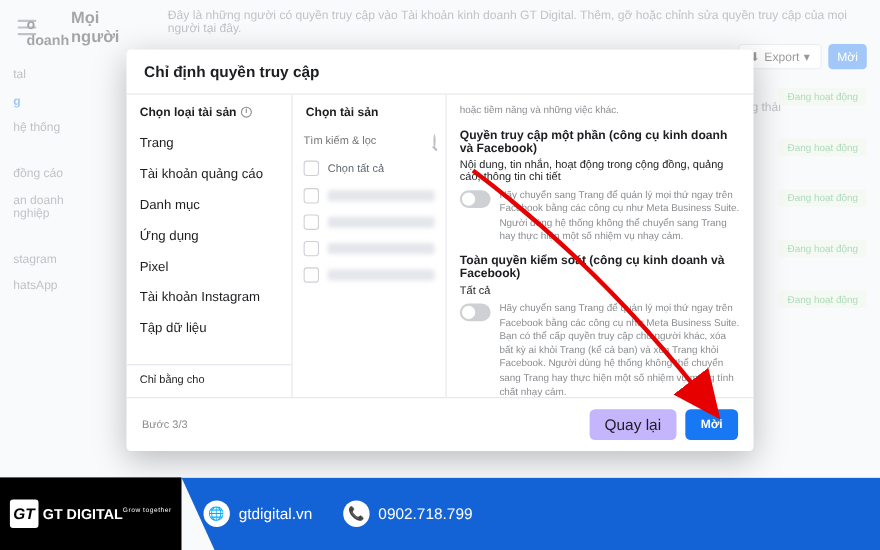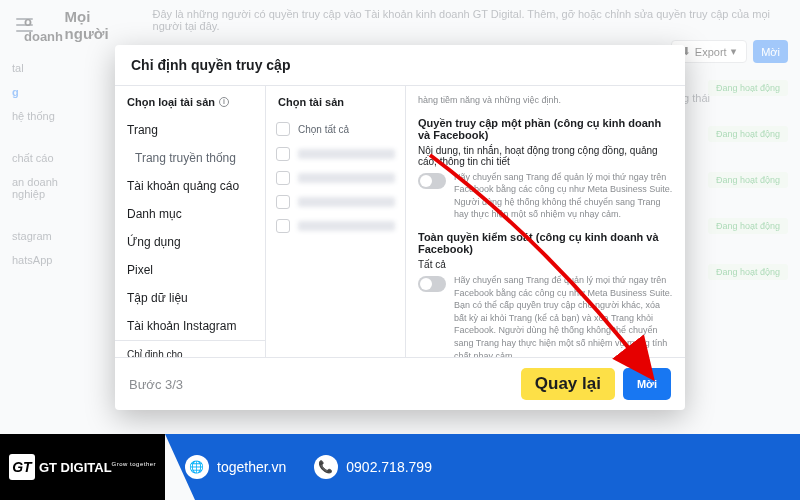--- a/index.html
+++ b/index.html
@@ -49,23 +49,23 @@
 .blur-item{display:flex;align-items:center;gap:8px;padding:5px 10px}
 .blur-box{flex:1;height:10px;background:#e4e6eb;border-radius:2px;filter:blur(2px)}
 .section{margin-bottom:10px}
 .sec-title{font-size:11px;font-weight:700;color:#1c1e21;margin-bottom:4px}
 .sec-sub{font-size:10px;color:#1c1e21;margin-bottom:3px}
 .sec-desc{font-size:9px;line-height:1.4;color:#8a8d91}
 .toggle-row{display:flex;gap:8px;align-items:flex-start;margin-top:4px}
 .toggle{width:28px;height:16px;background:#ced0d4;border-radius:8px;position:relative;flex-shrink:0;margin-top:2px}
 .toggle::after{content:'';position:absolute;width:12px;height:12px;background:#fff;border-radius:50%;top:2px;left:2px}
 .m-footer{border-top:1px solid #e4e6eb;padding:10px 14px;display:flex;align-items:center;justify-content:space-between}
-.step{font-size:13px;color:#8a8d91}
+.step{font-size:10px;color:#8a8d91}
 .f-btns{display:flex;gap:8px}
-.btn-back{background:#fde047;border:none;border-radius:5px;padding:6px 14px;font-size:17px;font-weight:700;color:#1c1e21;cursor:pointer}
+.btn-back{background:#c4b5fd;border:none;border-radius:5px;padding:6px 14px;font-size:14px;font-weight:400;color:#1c1e21;cursor:pointer}
 .btn-invite{background:#1877f2;border:none;border-radius:5px;padding:6px 14px;font-size:11px;font-weight:600;color:#fff;cursor:pointer}
 .arrow{position:absolute;left:420px;top:145px;pointer-events:none;z-index:100}
 .footer-bar{position:absolute;left:0;right:0;bottom:0;height:66px;display:flex}
 .fb-black{background:#000;width:165px;display:flex;align-items:center;justify-content:center;gap:8px}
 .fb-blue{background:#1463d6;flex:1;display:flex;align-items:center;padding:0 20px;gap:28px;clip-path:polygon(0 0,100% 0,100% 100%,30px 100%)}
 .logo{color:#fff;display:flex;align-items:center;gap:4px}
 .logo-ic{width:26px;height:26px;background:#fff;color:#000;border-radius:3px;display:flex;align-items:center;justify-content:center;font-weight:900;font-size:14px;font-style:italic}
 .logo-txt{display:flex;flex-direction:row;line-height:1}
 .logo-main{font-size:13px;font-weight:700}
 .logo-sub{font-size:6px;letter-spacing:0.5px}
@@ -75,21 +75,21 @@
 </head>
 <body>
 
 <div class="bg">
   <div class="left-panel">
     <div class="lp-title">o doanh</div>
     <div class="lp-item">tal</div>
     <div class="lp-item active">g</div>
     <div class="lp-item">hệ thống</div>
     <div style="height:18px"></div>
-    <div class="lp-item">chất cáo</div>
+    <div class="lp-item">đồng cáo</div>
     <div class="lp-item">an doanh nghiệp</div>
     <div style="height:18px"></div>
     <div class="lp-item">stagram</div>
     <div class="lp-item">hatsApp</div>
   </div>
   <div class="header">
     <div class="hamburger">
         <span></span>
         <span></span>
         <span></span>
@@ -122,36 +122,39 @@
   </div>
   <div class="m-body">
     <div class="col col1">
       <div style="display:flex;flex-direction:column;height:100%">
         <div class="col-h">
             <span>Chọn loại tài sản</span>
             <span class="info-dot">i</span>
           </div>
         <div class="asset-list">
           <div class="asset-item">Trang</div>
-          <div class="asset-item sub">Trang truyền thống</div>
           <div class="asset-item">Tài khoản quảng cáo</div>
           <div class="asset-item">Danh mục</div>
           <div class="asset-item">Ứng dụng</div>
           <div class="asset-item">Pixel</div>
+          <div class="asset-item">Tài khoản Instagram</div>
           <div class="asset-item">Tập dữ liệu</div>
-          <div class="asset-item">Tài khoản Instagram</div>
         </div>
         <div class="assign-box">
-          <div class="lbl">Chỉ định cho</div>
+          <div class="lbl">Chỉ bằng cho</div>
 
         </div>
       </div>
     </div>
     <div class="col col2">
       <div class="col-h">Chọn tài sản</div>
+      <div class="search-row">
+        <input class="search-inp" placeholder="Tìm kiếm &amp; lọc" style="">
+        <div class="mag"></div>
+      </div>
       <div class="chk-row">
         <div class="chk"></div>
         <div class="chk-lbl">Chọn tất cả</div>
       </div>
       <div class="blur-item">
           <div class="chk"></div>
           <div class="blur-box"></div>
         </div>
       <div class="blur-item">
           <div class="chk"></div>
@@ -160,21 +163,21 @@
       <div class="blur-item">
           <div class="chk"></div>
           <div class="blur-box"></div>
         </div>
       <div class="blur-item">
           <div class="chk"></div>
           <div class="blur-box"></div>
         </div>
     </div>
     <div class="col3">
-      <div class="sec-desc" style="margin-bottom:10px">hàng tiềm năng và những việc định.</div>
+      <div class="sec-desc" style="margin-bottom:10px">hoặc tiềm năng và những việc khác.</div>
       <div class="section">
         <div class="sec-title">Quyền truy cập một phần (công cụ kinh doanh và Facebook)</div>
         <div class="sec-sub">Nội dung, tin nhắn, hoạt động trong cộng đồng, quảng cáo, thông tin chi tiết</div>
         <div class="toggle-row">
           <div class="toggle"></div>
           <div class="sec-desc">Hãy chuyển sang Trang để quản lý mọi thứ ngay trên Facebook bằng các công cụ như Meta Business Suite. Người dùng hệ thống không thể chuyển sang Trang hay thực hiện một số nhiệm vụ nhạy cảm.</div>
         </div>
       </div>
       <div class="section">
         <div class="sec-title">Toàn quyền kiểm soát (công cụ kinh doanh và Facebook)</div>
@@ -210,20 +213,20 @@
       <div class="logo-ic">GT</div>
       <div class="logo-txt">
         <div class="logo-main">GT DIGITAL</div>
         <div class="logo-sub">Grow together</div>
       </div>
     </div>
   </div>
   <div class="fb-blue">
     <div class="contact">
       <div class="c-icon">🌐</div>
-      <span>together.vn</span>
+      <span>gtdigital.vn</span>
     </div>
     <div class="contact">
       <div class="c-icon">📞</div>
       <span>0902.718.799</span>
     </div>
   </div>
 </div>
 
 </body></html>

